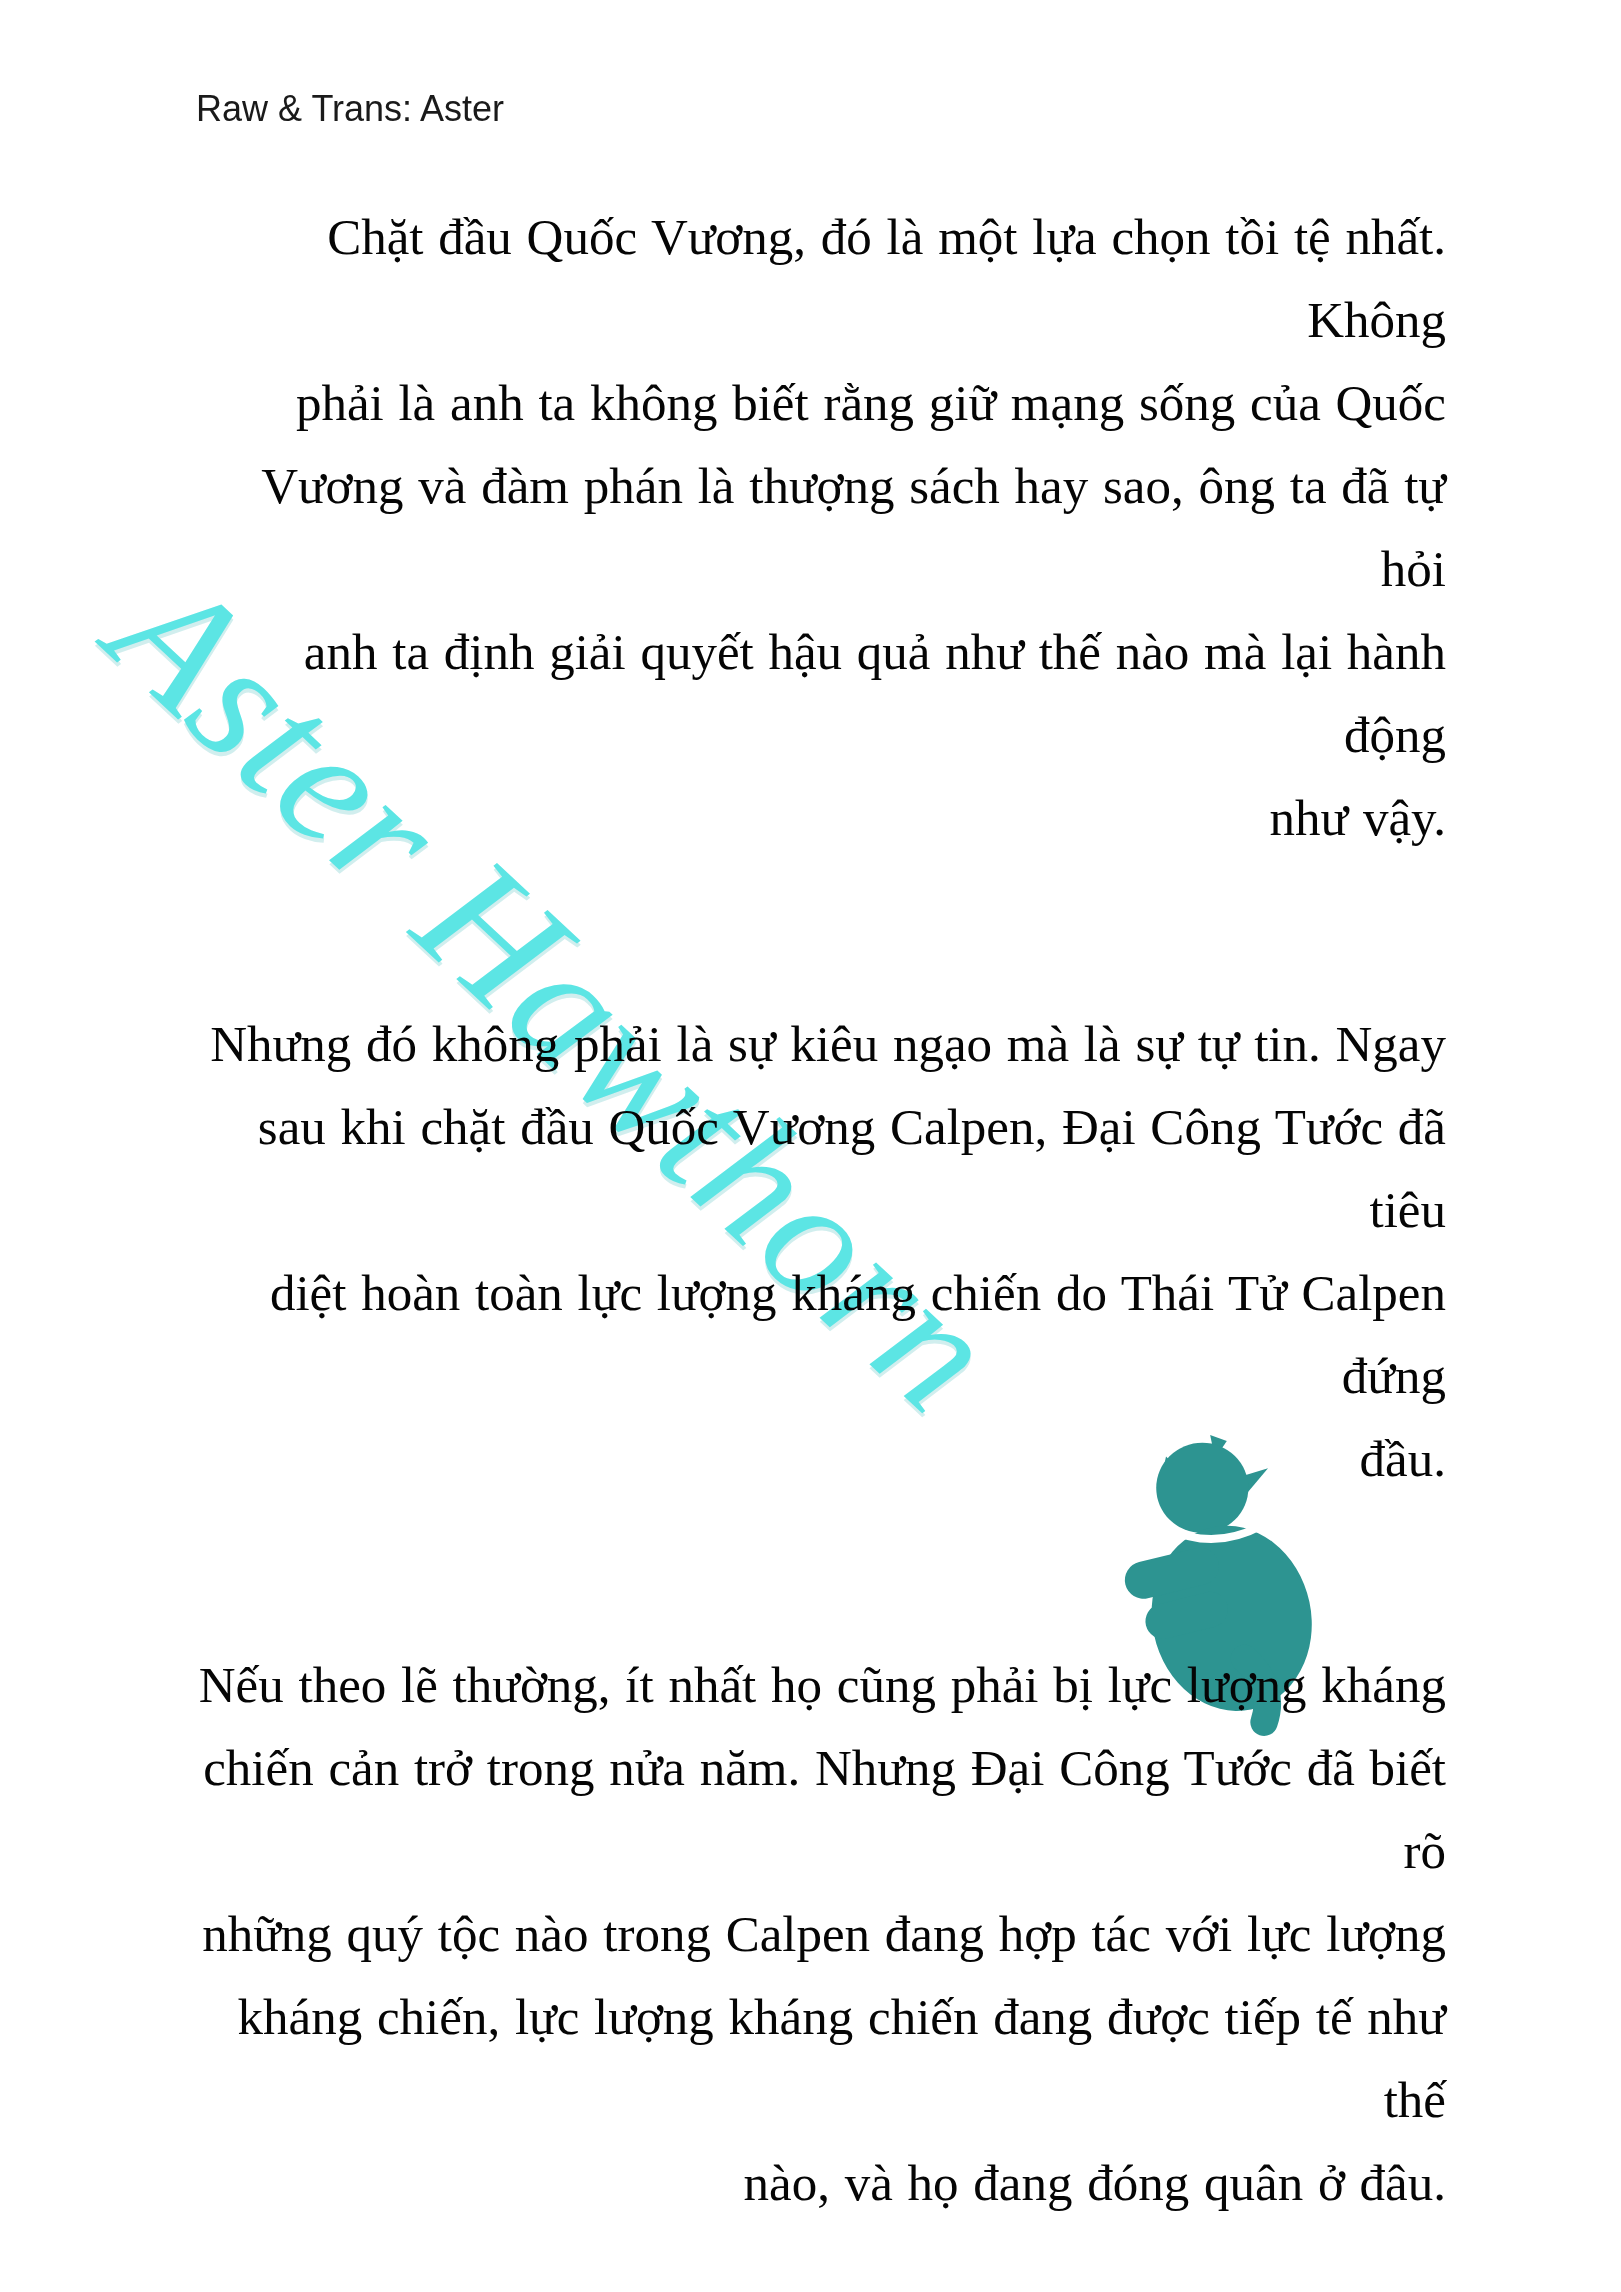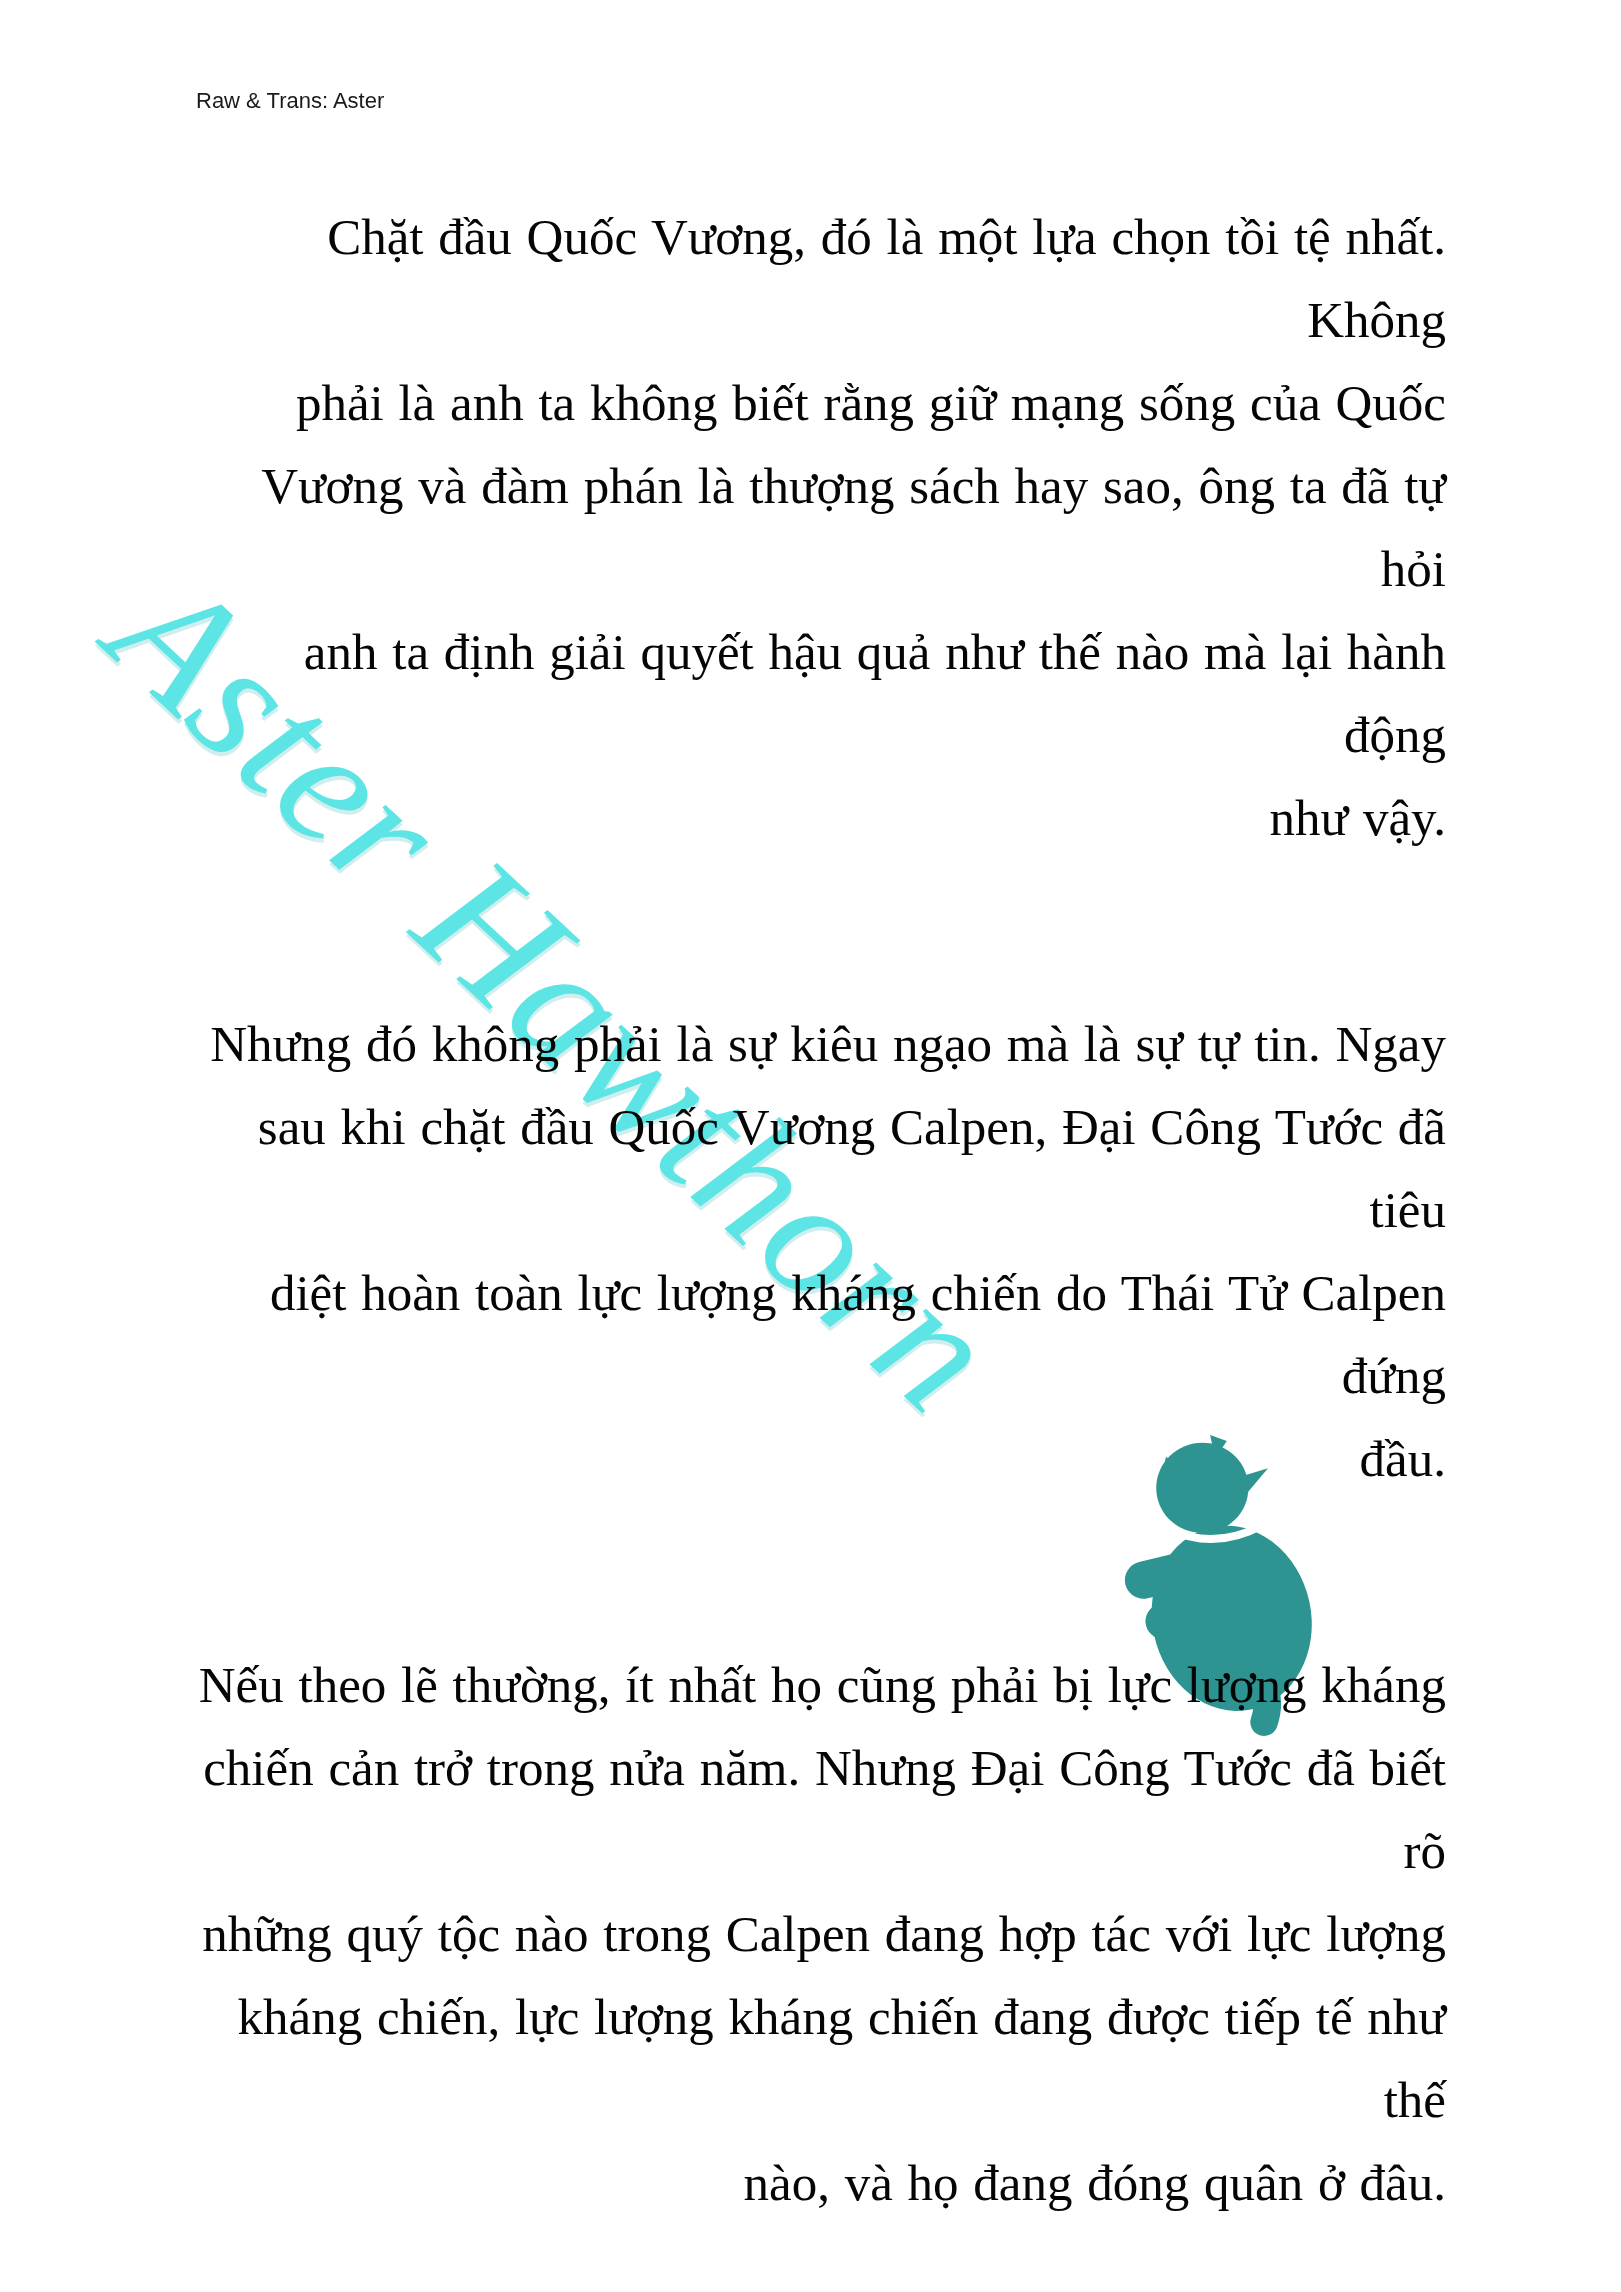--- a/index.html
+++ b/index.html
@@ -17,21 +17,21 @@
   .page {
     position: absolute;
     inset: 0;
     background: #ffffff;
   }
   .credit {
     position: absolute;
     left: 196px;
     top: 88px;
     font-family: "Liberation Sans", sans-serif;
-    font-size: 22px;
+    font-size: 36px;
     color: #1a1a1a;
     z-index: 3;
     white-space: nowrap;
   }
   .watermark {
     position: absolute;
     left: 208px;
     top: 534px;
     font-family: "Liberation Serif", serif;
     font-style: italic;

